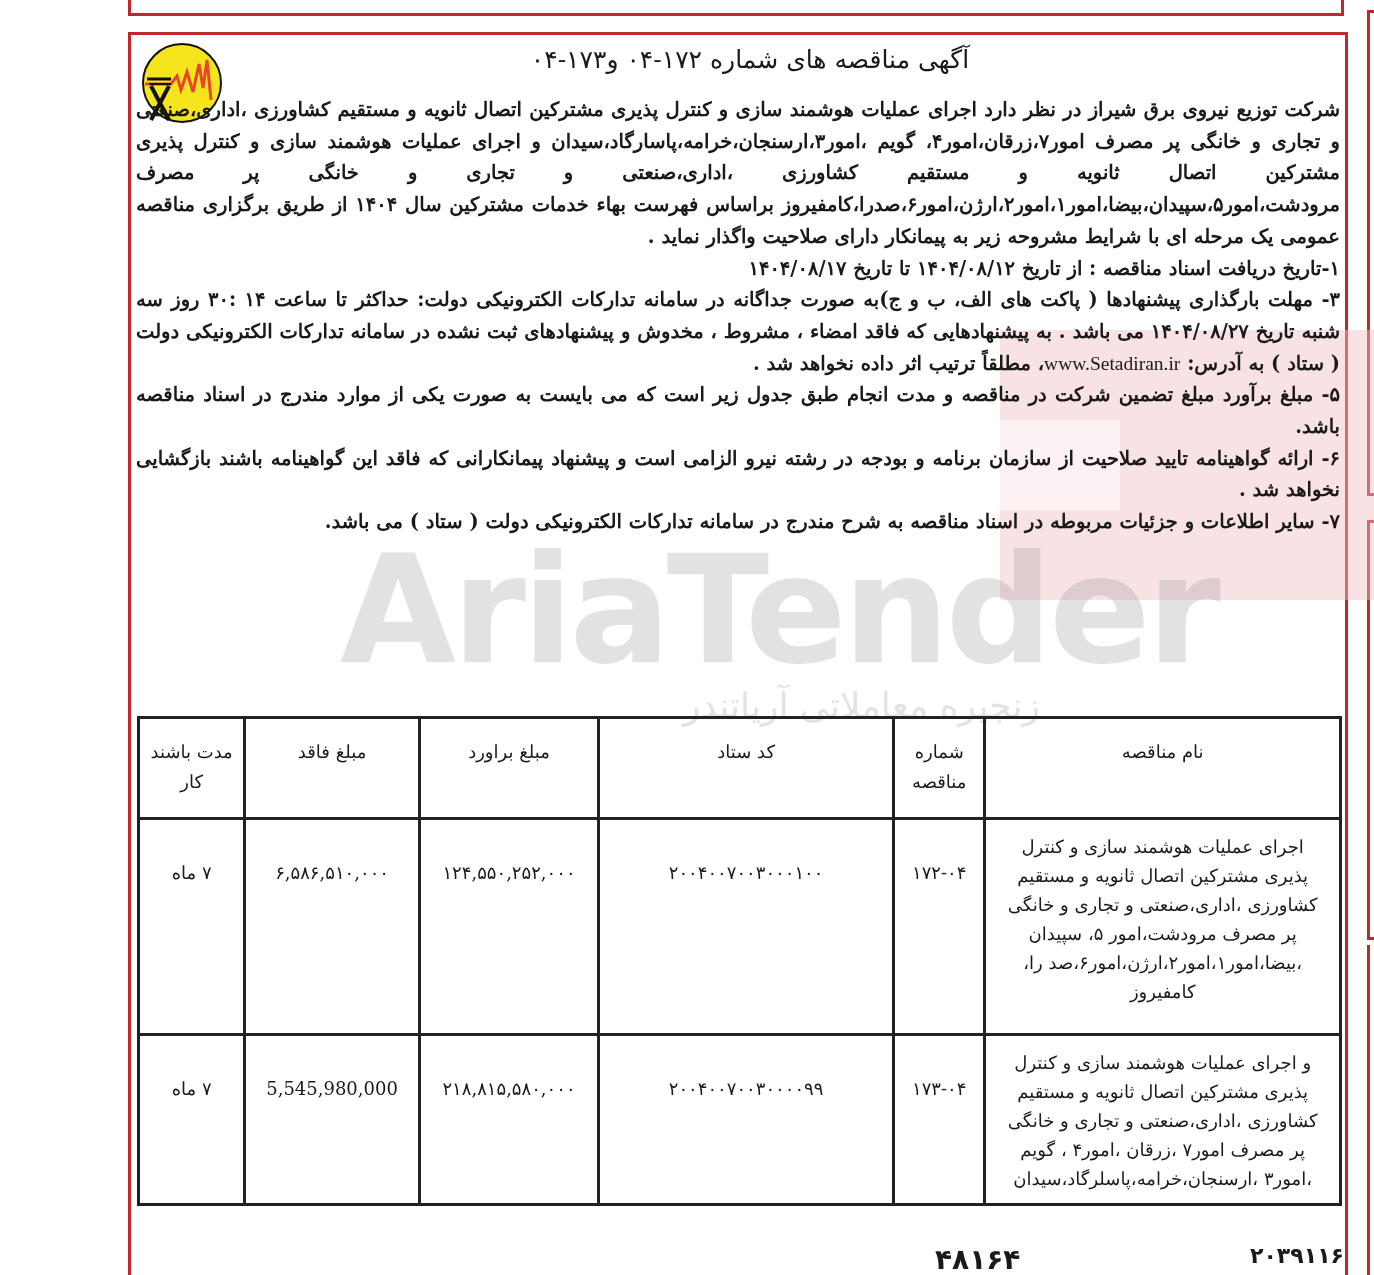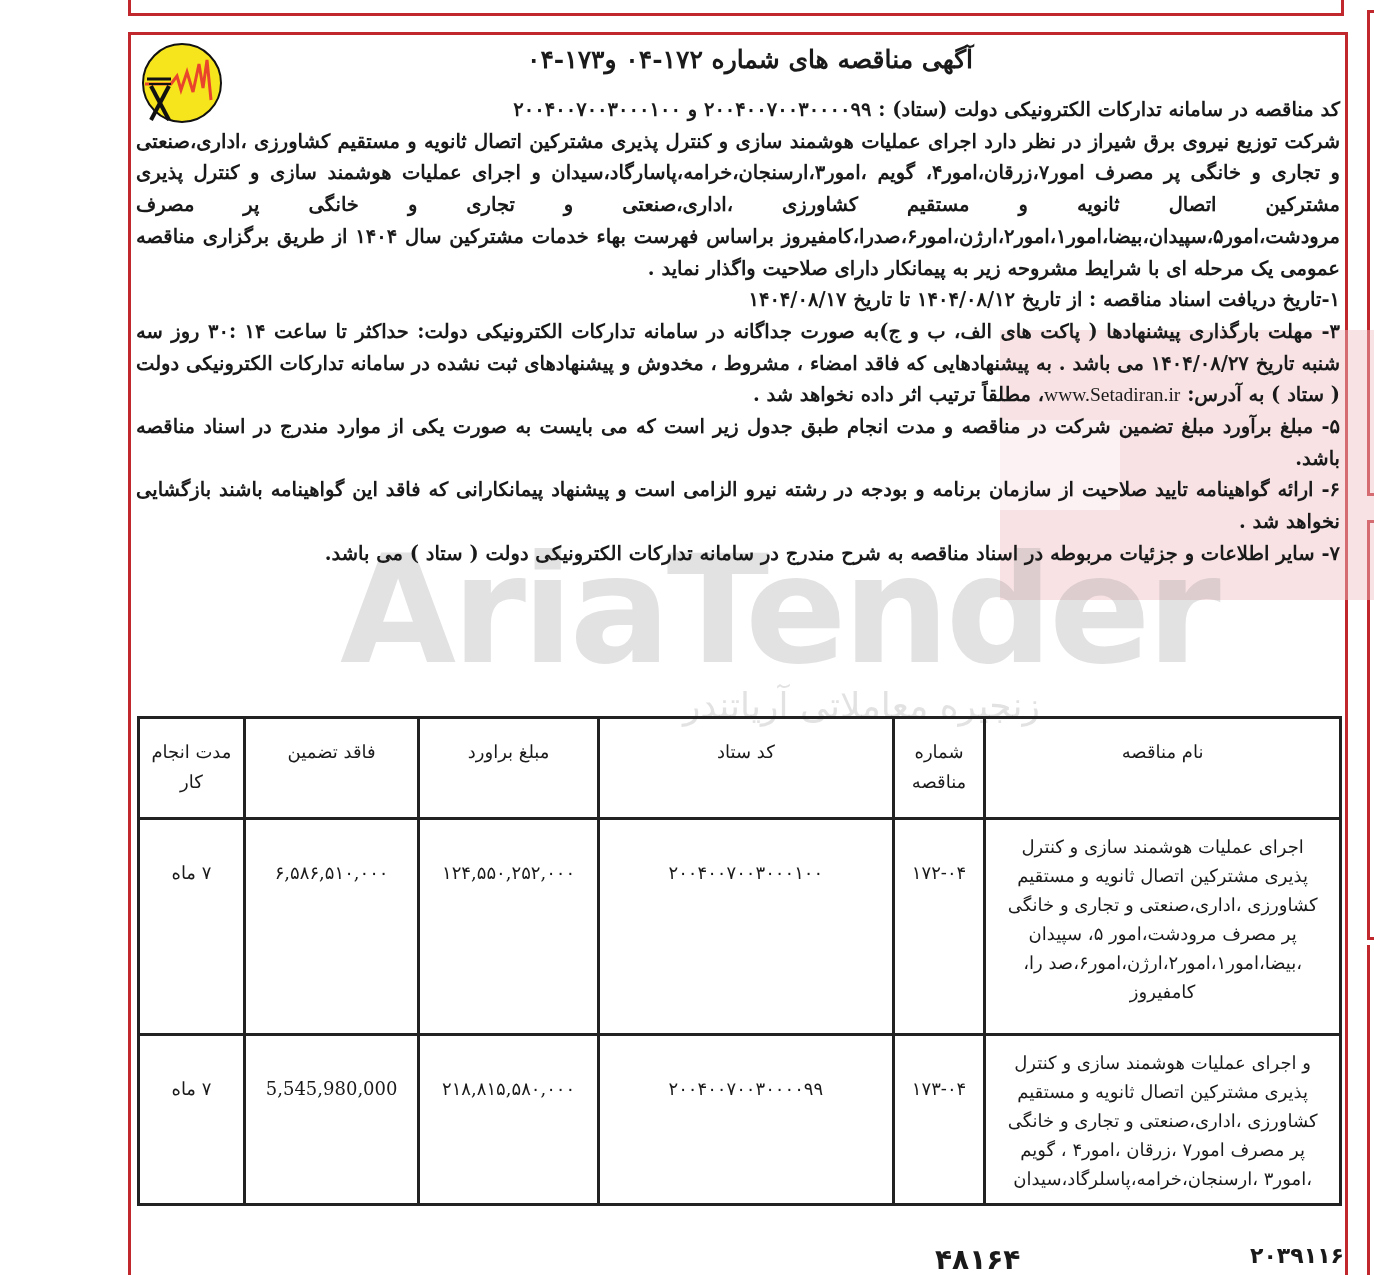--- a/index.html
+++ b/index.html
@@ -51,21 +51,21 @@
     .wm-sub {
       position: absolute; right: 0; top: 150px; direction: rtl;
       font-family: "DejaVu Sans", sans-serif; font-size: 36px; letter-spacing: 10px;
       color: rgba(150,150,150,0.28);
     }
     .logo {
       position: absolute; left: 141px; top: 42px; width: 82px; height: 82px;
     }
     .title {
       position: absolute; left: 300px; top: 40px; width: 900px; text-align: center;
-      direction: rtl; font-size: 25px; font-weight: bold; line-height: 40px;
+      direction: rtl; font-size: 25px; font-weight: normal; line-height: 40px;
     }
     .body-text {
       position: absolute; left: 136px; top: 94px; width: 1204px;
       direction: rtl; text-align: justify; text-align-last: right;
       font-size: 19.5px; font-weight: bold; line-height: 31.7px;
     }
     .body-text p { margin: 0; }
     .latin { font-family: "Liberation Serif", serif; font-weight: normal; }
     table.tenders {
       position: absolute; left: 137px; top: 716px; width: 1205px;
@@ -112,21 +112,20 @@
   <polyline points="4,42 30,42 36,34 40,48 46,30 52,50 58,22 62,46 66,18 70,58" fill="none" stroke="#e8452c" stroke-width="3"></polyline>
   <line x1="6" y1="37" x2="30" y2="37" stroke="#111" stroke-width="3"></line>
   <line x1="8" y1="42" x2="30" y2="42" stroke="#111" stroke-width="2"></line>
   <line x1="10" y1="44" x2="28" y2="78" stroke="#111" stroke-width="4"></line>
   <line x1="28" y1="44" x2="10" y2="78" stroke="#111" stroke-width="4"></line>
 </svg>
 
 <div class="title">آگهی مناقصه های شماره ۱۷۲-۰۴ و۱۷۳-۰۴</div>
 
 <div class="body-text">
-  <p>کد مناقصه در سامانه تدارکات الکترونیکی دولت (ستاد) : ۲۰۰۴۰۰۷۰۰۳۰۰۰۰۹۹ و ۲۰۰۴۰۰۷۰۰۳۰۰۰۱۰۰</p>
   <p>شرکت توزیع نیروی برق شیراز در نظر دارد اجرای عملیات هوشمند سازی و کنترل پذیری مشترکین اتصال ثانویه و مستقیم کشاورزی ،اداری،صنعتی و تجاری و خانگی پر مصرف امور۷،زرقان،امور۴، گویم ،امور۳،ارسنجان،خرامه،پاسارگاد،سیدان و اجرای عملیات هوشمند سازی و کنترل پذیری مشترکین اتصال ثانویه و مستقیم کشاورزی ،اداری،صنعتی و تجاری و خانگی پر مصرف مرودشت،امور۵،سپیدان،بیضا،امور۱،امور۲،ارژن،امور۶،صدرا،کامفیروز براساس فهرست بهاء خدمات مشترکین سال ۱۴۰۴ از طریق برگزاری مناقصه عمومی  یک مرحله ای با شرایط مشروحه زیر به پیمانکار دارای صلاحیت واگذار نماید .</p>
   <p>۱-تاریخ  دریافت اسناد مناقصه : از تاریخ  ۱۴۰۴/۰۸/۱۲ تا تاریخ ۱۴۰۴/۰۸/۱۷</p>
   <p><span>۳- مهلت بارگذاری پیشنهادها ( پاکت های الف، ب و ج)به صورت جداگانه در سامانه تدارکات الکترونیکی دولت: حداکثر تا ساعت   ۱۴ :۳۰ روز  سه شنبه تاریخ ۱۴۰۴/۰۸/۲۷ می باشد .  به پیشنهادهایی که فاقد امضاء ، مشروط ، مخدوش و پیشنهادهای ثبت نشده در سامانه تدارکات الکترونیکی دولت ( ستاد ) به آدرس: </span><span class="latin">www.Setadiran.ir</span><span>، مطلقاً ترتیب اثر داده نخواهد شد .</span></p>
   <p>۵- مبلغ برآورد مبلغ تضمین شرکت در مناقصه و مدت انجام طبق جدول زیر است که می بایست به صورت یکی از موارد مندرج در اسناد مناقصه باشد.</p>
   <p>۶- ارائه گواهینامه تایید صلاحیت از سازمان برنامه و بودجه در رشته نیرو  الزامی است و پیشنهاد پیمانکارانی که فاقد این گواهینامه باشند بازگشایی نخواهد شد .</p>
   <p>۷- سایر اطلاعات و جزئیات مربوطه در اسناد مناقصه به شرح مندرج در سامانه تدارکات الکترونیکی دولت ( ستاد ) می باشد.</p>
 </div>
 
 <table class="tenders">
   <colgroup>
@@ -136,22 +135,22 @@
     <col style="width:188px">
     <col style="width:182px">
     <col style="width:121px">
   </colgroup>
   <thead>
     <tr>
       <th>نام مناقصه</th>
       <th>شماره مناقصه</th>
       <th>کد ستاد</th>
       <th>مبلغ براورد</th>
-      <th>فاقد تضمین</th>
-      <th>مدت انجام کار</th>
+      <th>مبلغ فاقد</th>
+      <th>مدت باشند کار</th>
     </tr>
   </thead>
   <tbody>
     <tr style="height:216px">
       <td class="name">اجرای عملیات هوشمند سازی و کنترل پذیری مشترکین اتصال ثانویه و مستقیم کشاورزی ،اداری،صنعتی و تجاری و خانگی پر مصرف مرودشت،امور ۵، سپیدان ،بیضا،امور۱،امور۲،ارژن،امور۶،صد را، کامفیروز</td>
       <td>۱۷۲-۰۴</td>
       <td>۲۰۰۴۰۰۷۰۰۳۰۰۰۱۰۰</td>
       <td>۱۲۴,۵۵۰,۲۵۲,۰۰۰</td>
       <td>۶,۵۸۶,۵۱۰,۰۰۰</td>
       <td>۷ ماه</td>

